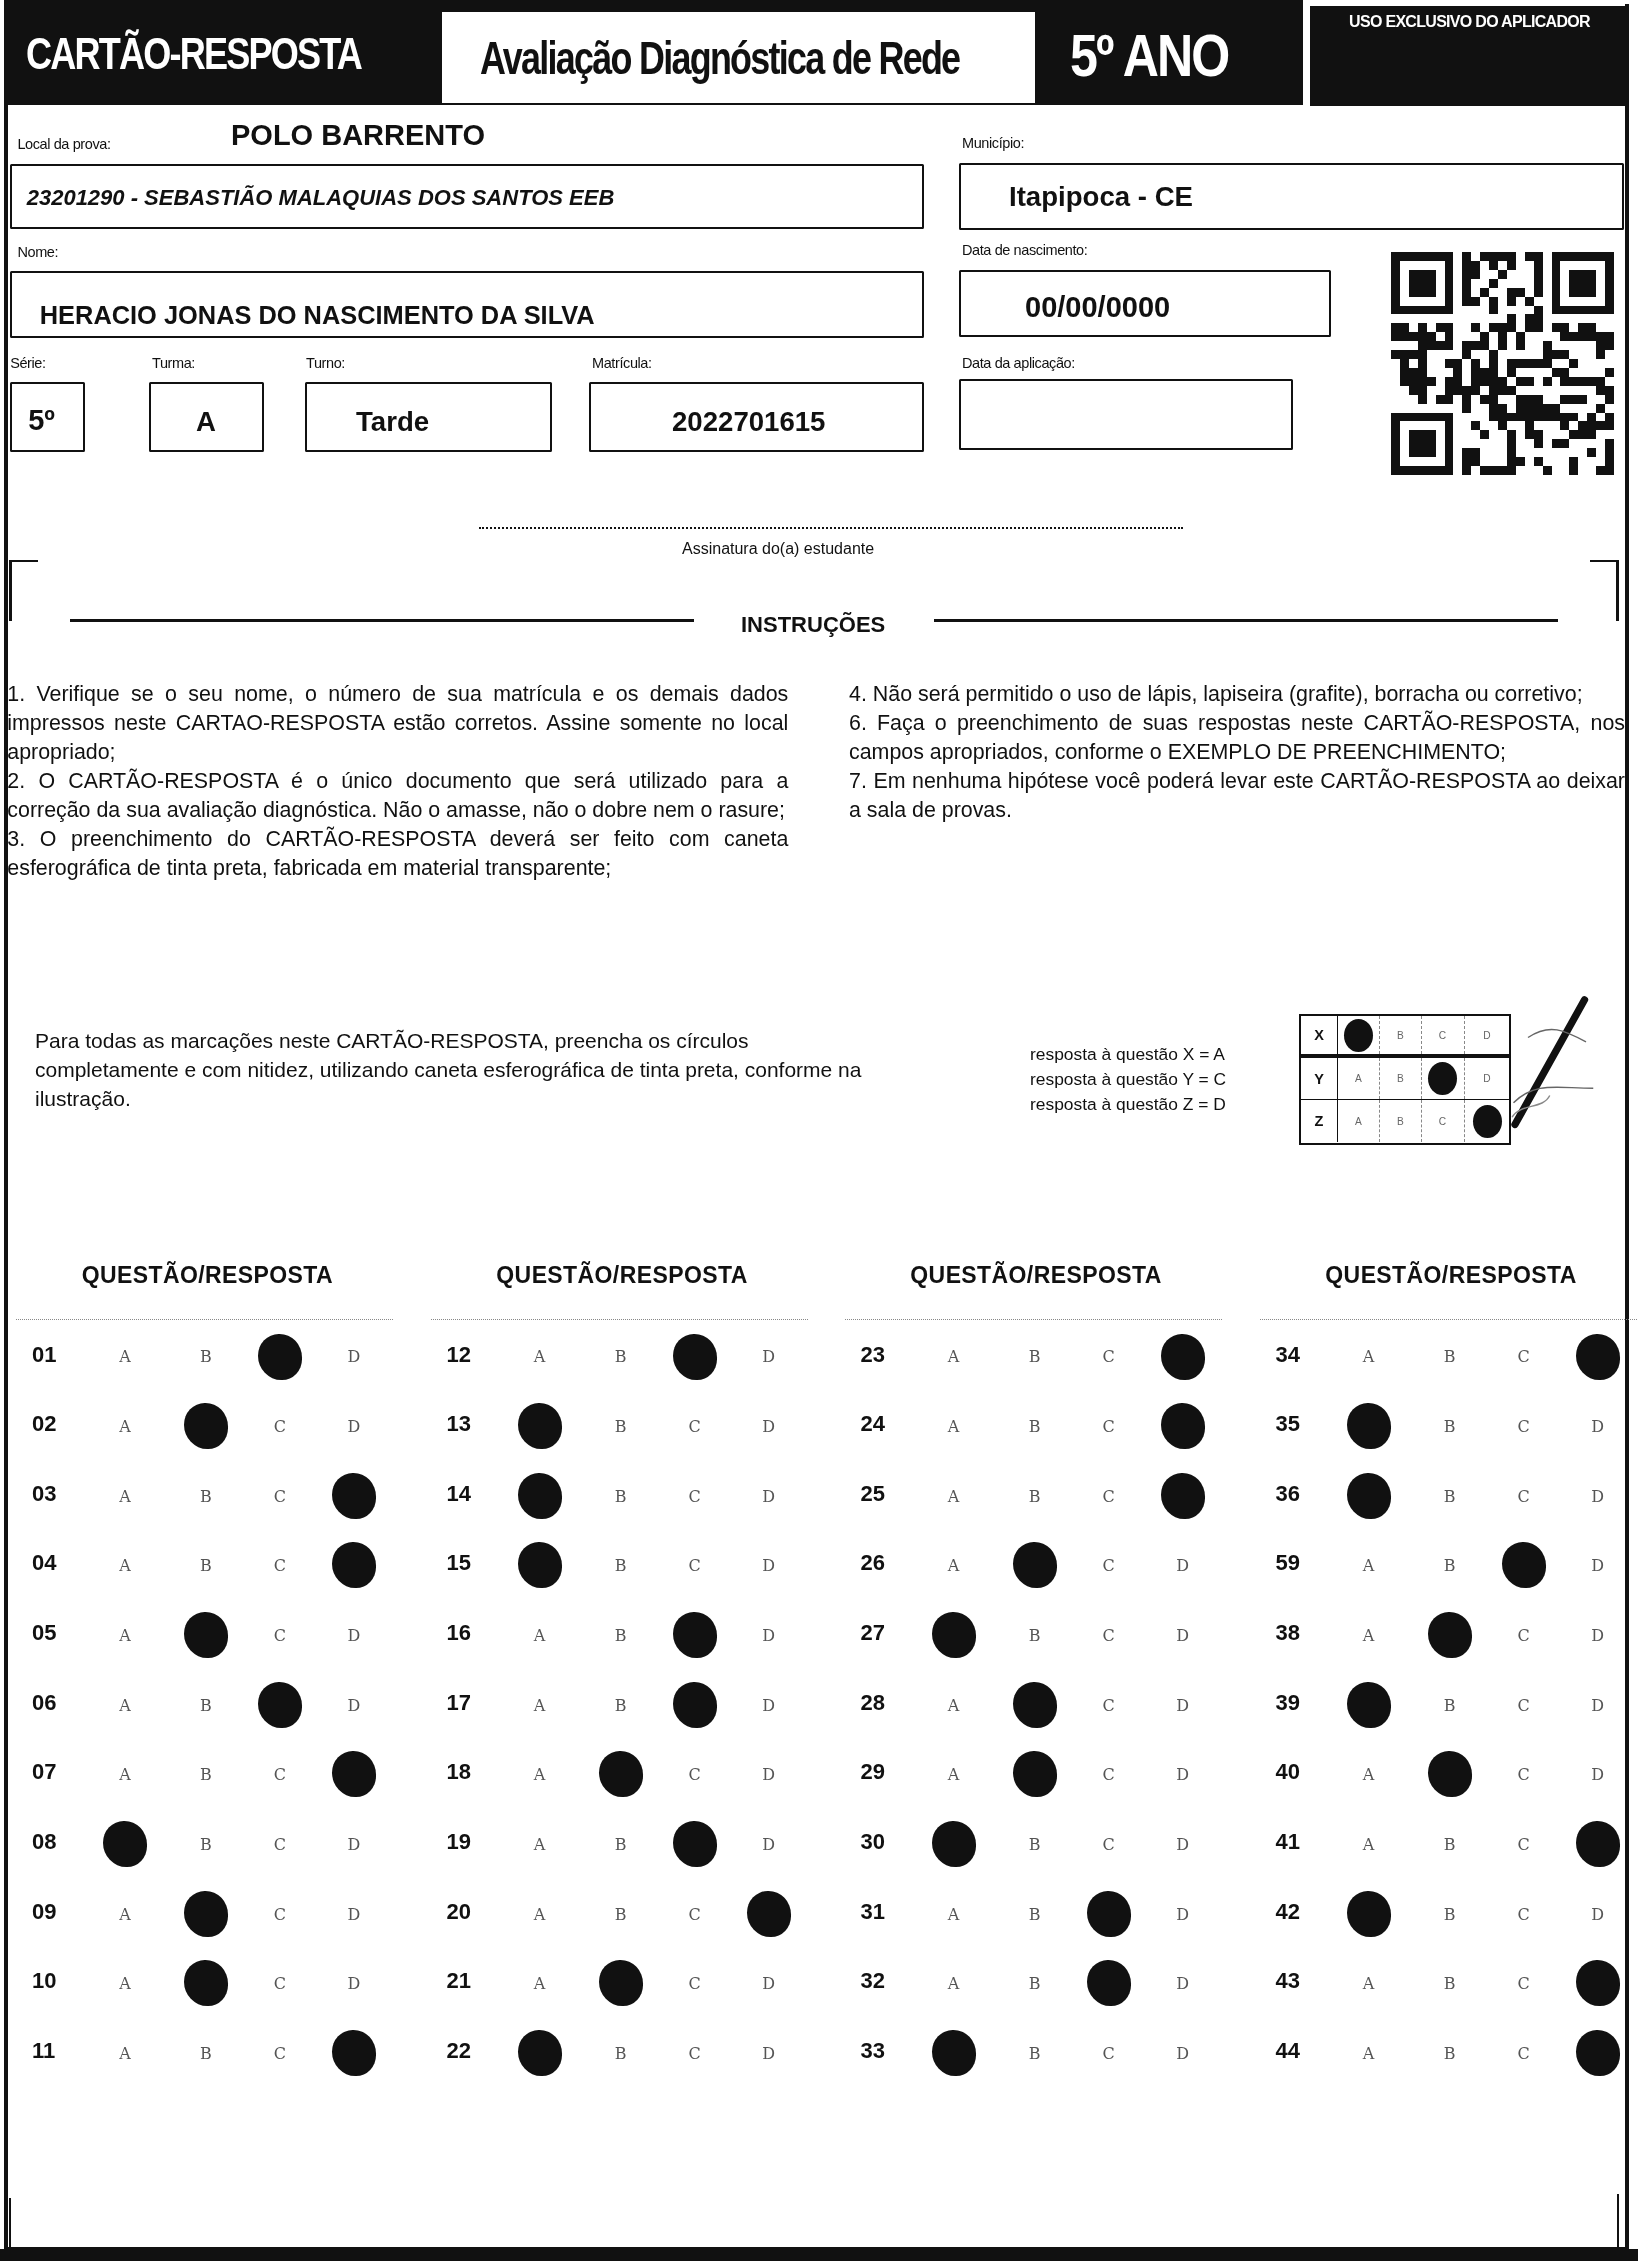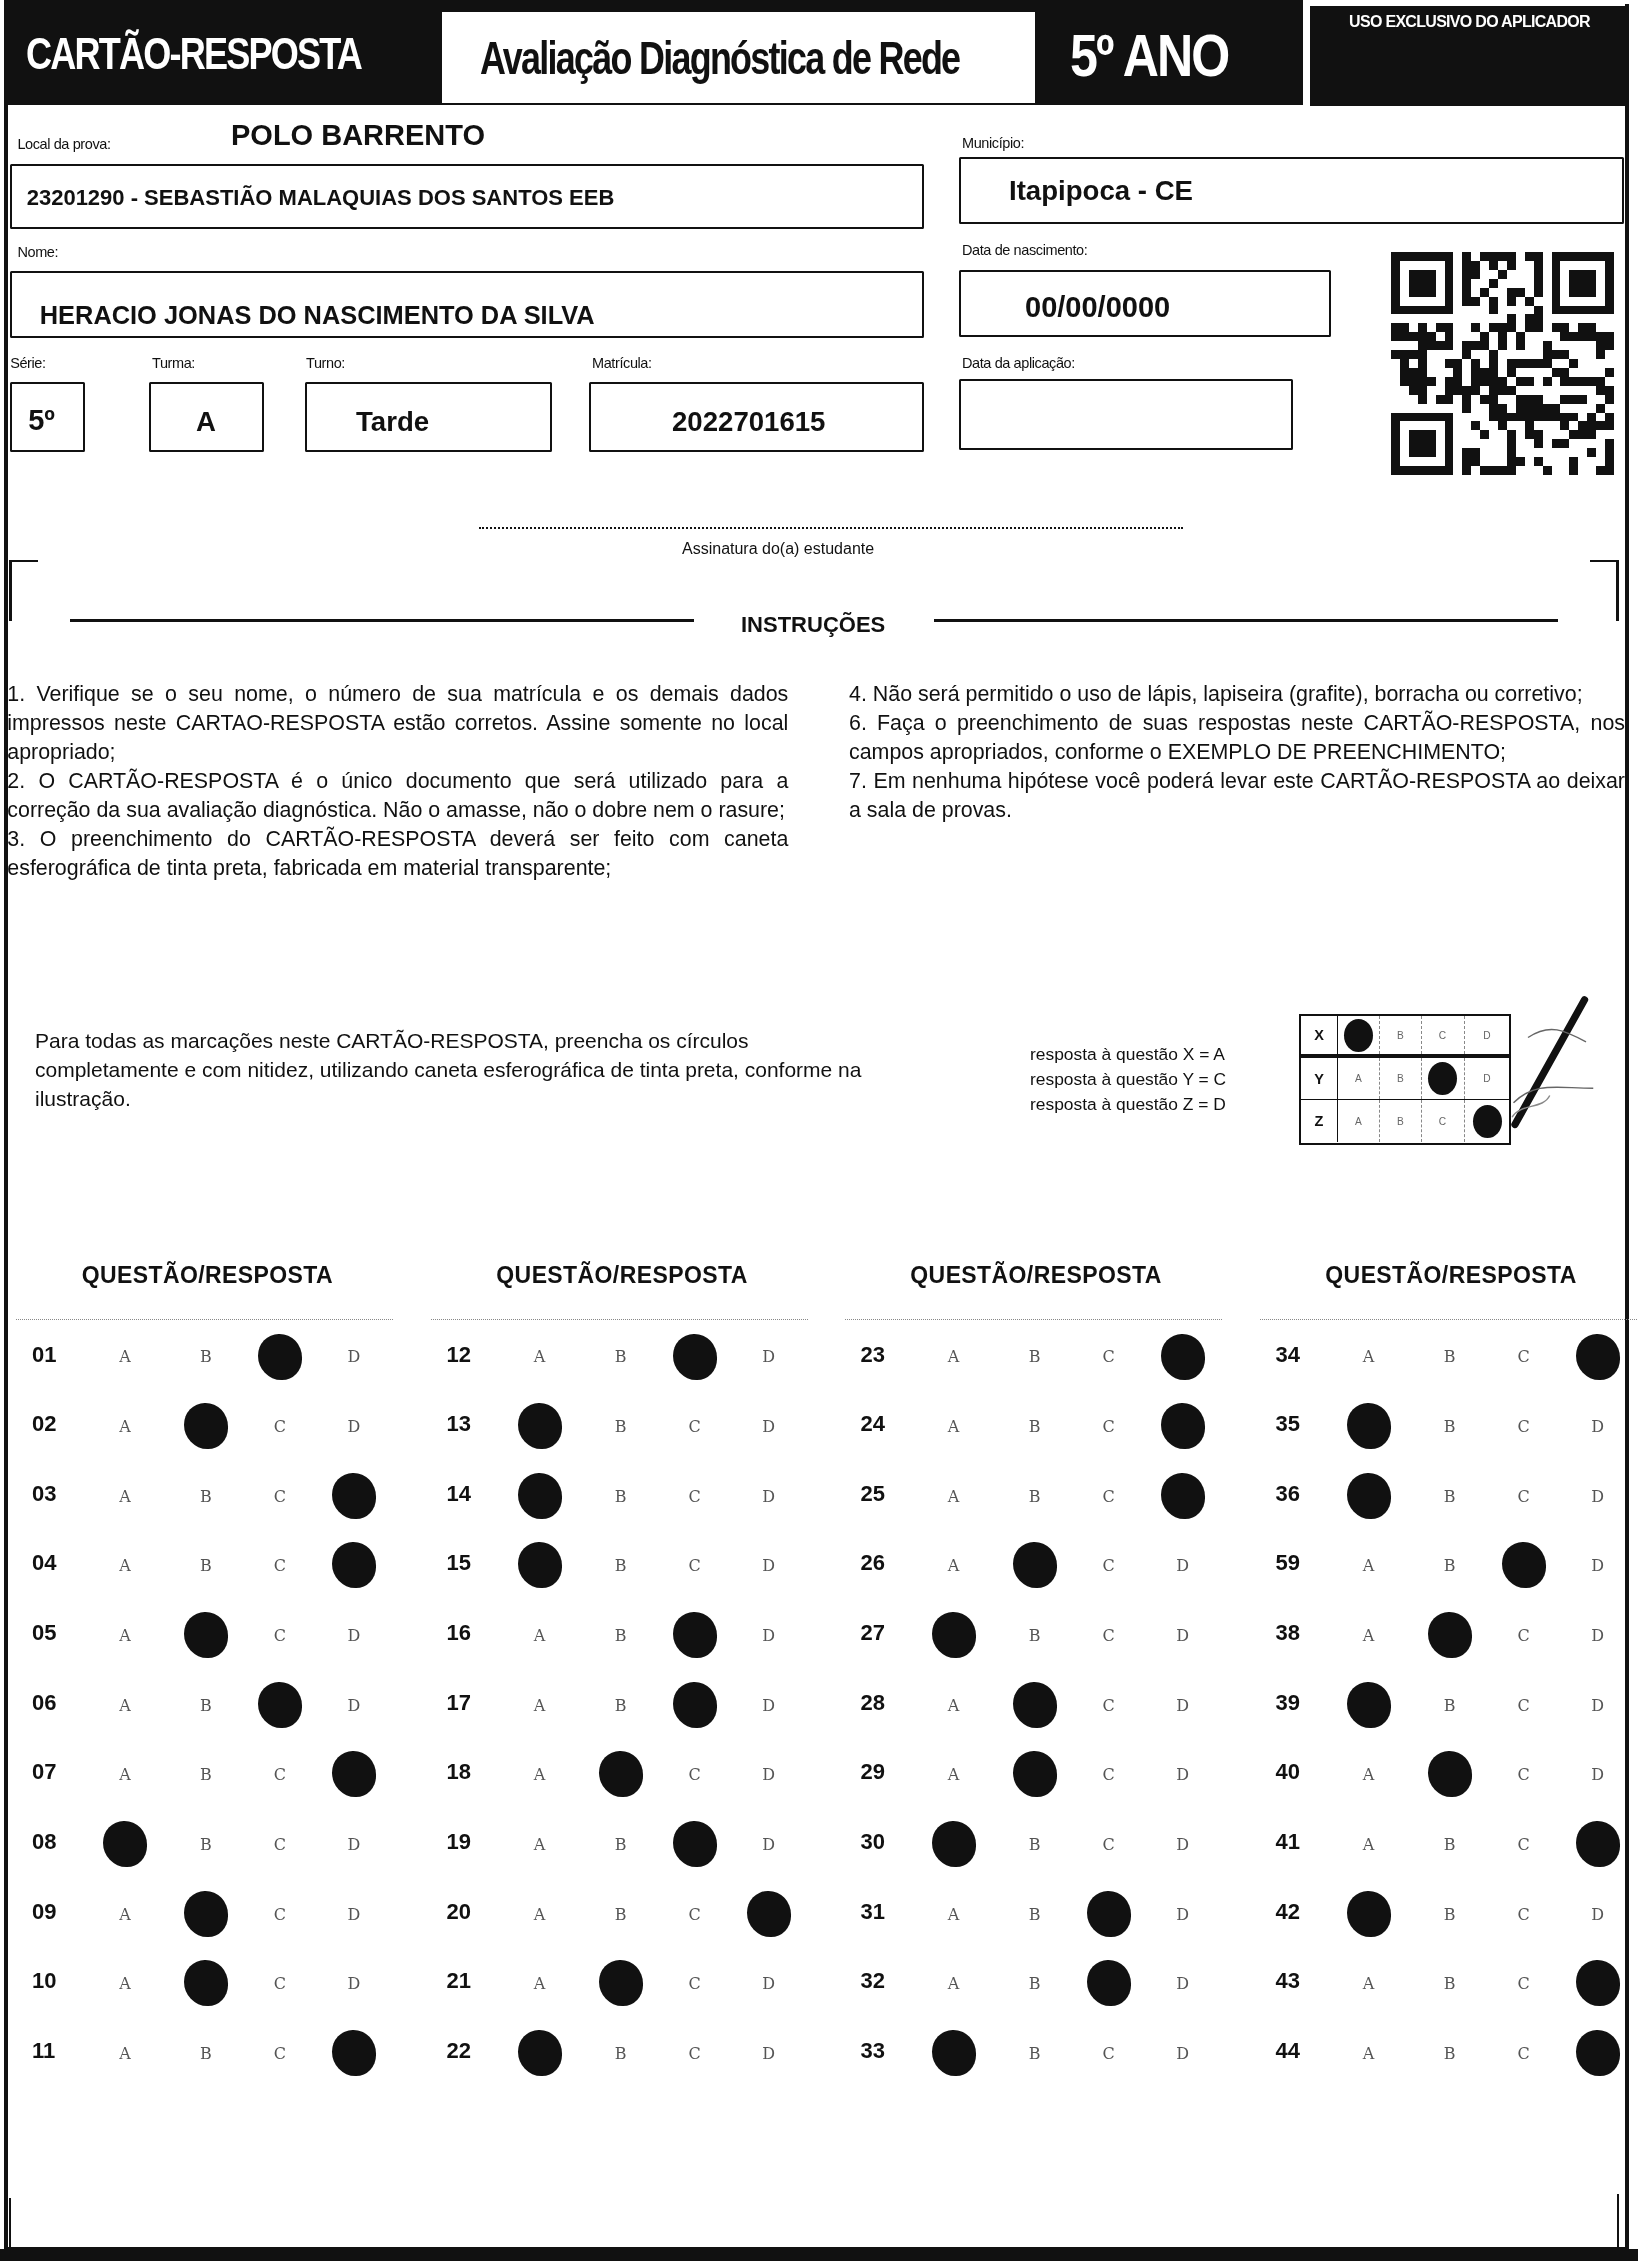--- a/index.html
+++ b/index.html
@@ -73,25 +73,25 @@
   </div>
   <div class="hdr-ano">5º ANO</div>
 </div>
 <div class="apl">
   <div class="apl-title">USO EXCLUSIVO DO APLICADOR</div>
 </div>
 
 <div class="lbl-sm" style="left:17.4px;top:136px;">Local da prova:</div>
 <div class="polo">POLO BARRENTO</div>
 <div class="field" style="left:10.2px;top:164px;width:914px;height:65px;">
-  <span class="val" style="left:14.5px;top:19px;font-size:22px;">23201290 - SEBASTIÃO MALAQUIAS DOS SANTOS EEB</span>
+  <span class="val" style="left:14.5px;top:19px;font-size:22px;font-style:italic;">23201290 - SEBASTIÃO MALAQUIAS DOS SANTOS EEB</span>
 </div>
 
 <div class="lbl-sm" style="left:962px;top:135px;">Município:</div>
-<div class="field" style="left:959px;top:157px;width:665px;height:67px;">
+<div class="field" style="left:959px;top:163px;width:665px;height:67px;">
   <span class="val" style="left:48px;top:16px;font-size:27.6px;">Itapipoca - CE</span>
 </div>
 
 <div class="lbl-sm" style="left:17.4px;top:244px;">Nome:</div>
 <div class="field" style="left:10.2px;top:271px;width:914px;height:67px;">
   <span class="val" style="left:27.6px;top:27.6px;font-size:25.4px;">HERACIO JONAS DO NASCIMENTO DA SILVA</span>
 </div>
 
 <div class="lbl-sm" style="left:962px;top:242px;">Data de nascimento:</div>
 <div class="field" style="left:959px;top:270px;width:372px;height:67px;">

